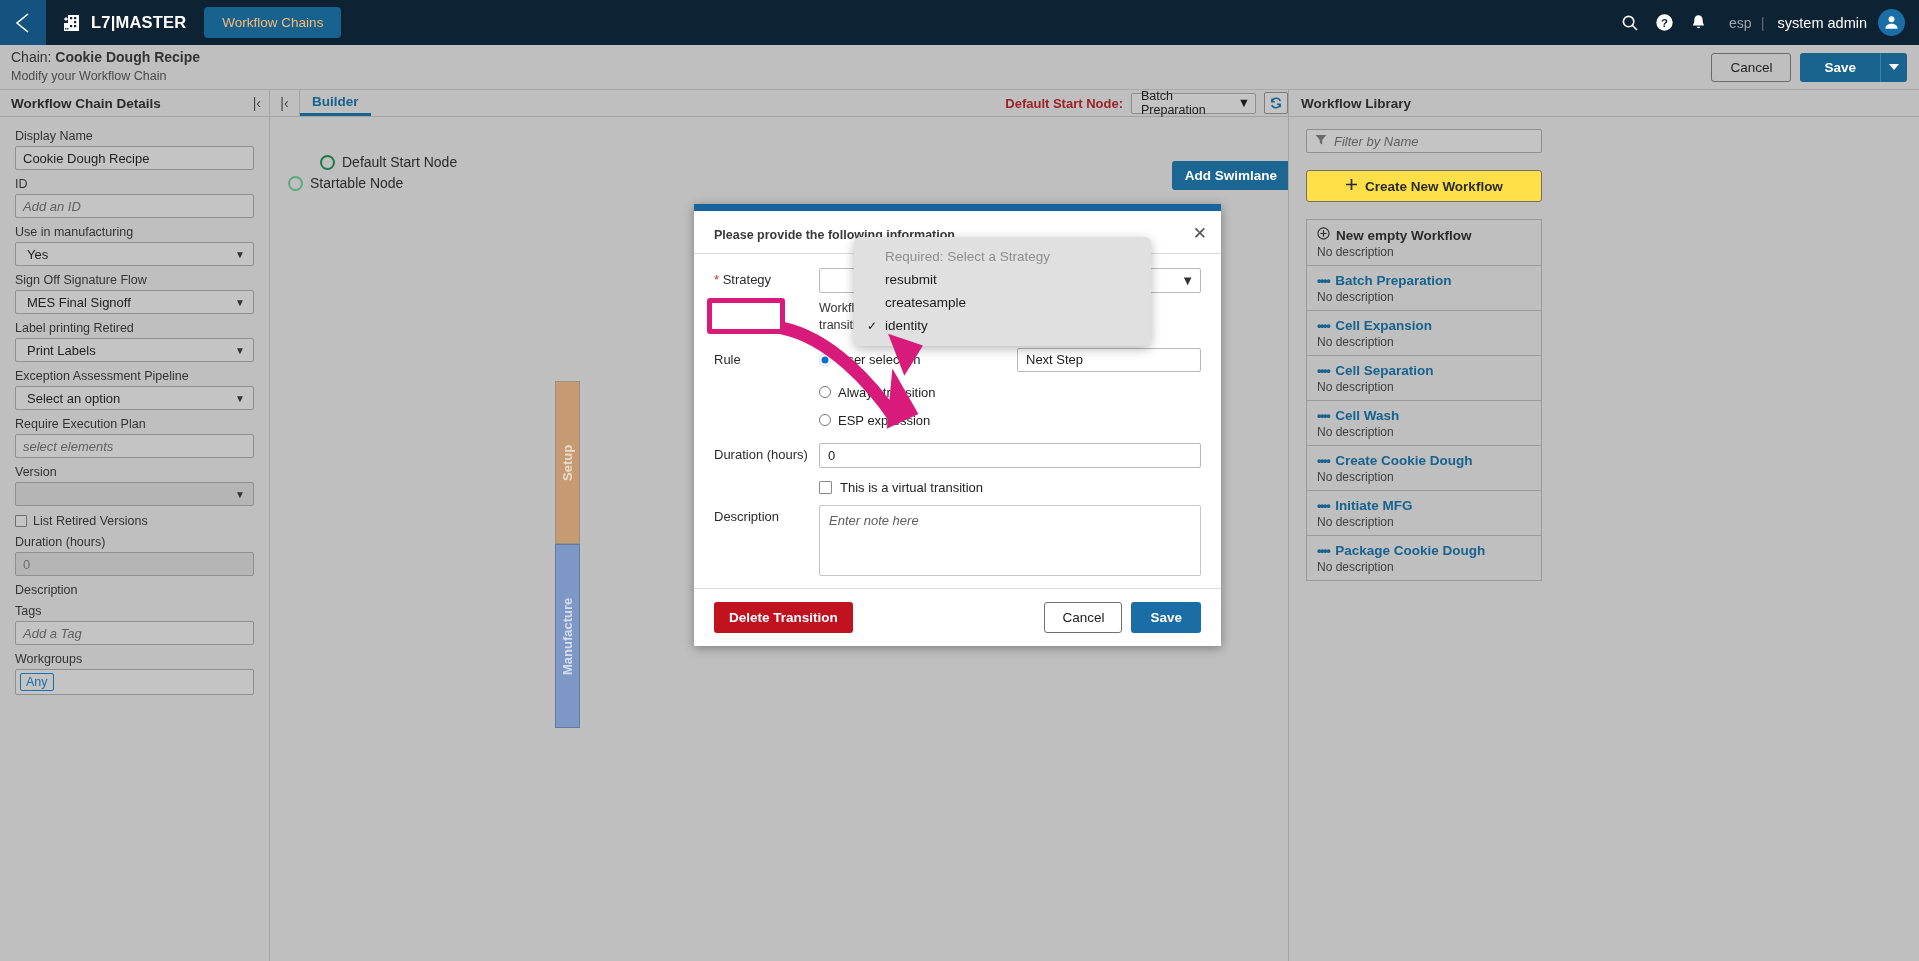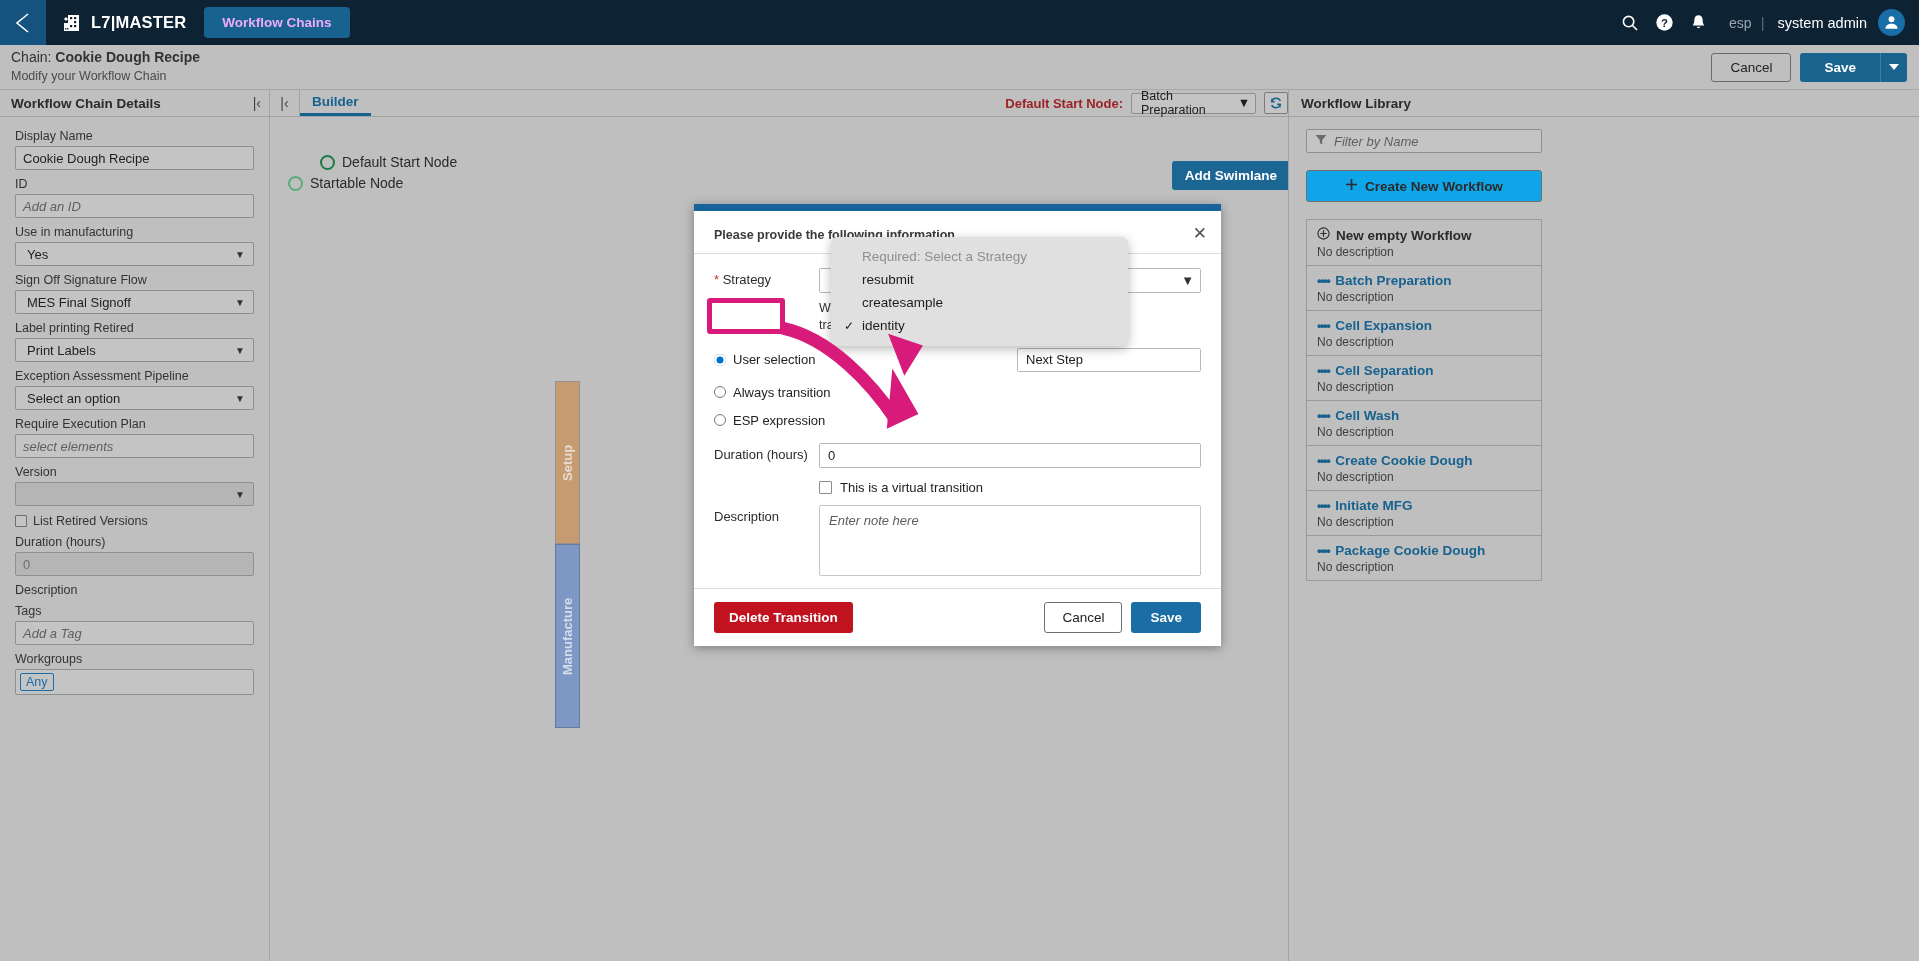--- a/index.html
+++ b/index.html
@@ -24,22 +24,22 @@
   #back-chevron svg { display:block; }
   .app-brand {
     display: flex; align-items: center; gap: 9px;
     margin-left: 16px;
   }
   .brand-icon { width: 20px; height: 20px; }
   .brand-text {
     color: #fff; font-size: 16.5px; font-weight: bold; letter-spacing: .2px;
   }
   #module-tab {
-    margin-left: 18px; background: #17628f; color: #f0abfc;
-    font-size: 13.5px; font-weight: bold;
+    margin-left: 18px; background: #17628f; color: #fdba74;
+    font-size: 13.5px; font-weight: normal;
     padding: 8px 18px; border-radius: 4px; cursor: pointer;
     white-space: nowrap;
   }
   #topnav-right {
     margin-left: auto; display: flex; align-items: center; gap: 0px;
     padding-right: 14px;
   }
   .nav-icon {
     width: 34px; height: 45px; display: flex; align-items: center;
     justify-content: center; cursor: pointer;
@@ -204,21 +204,21 @@
   #right-panel-title { font-size: 13.5px; font-weight: bold; color: #2b2b2b; }
   #right-collapse { margin-left: auto; cursor: pointer; color: #444; font-size: 14px; }
   #right-body { padding: 12px 16px 0 17px; }
   #filter-input {
     width: 236px; height: 24px; background: #c4c4c4; border: 1px solid #8f8f8f;
     border-radius: 2px; display: flex; align-items: center; gap: 7px; padding: 9px 8px;
   }
   #filter-input .ph { font-size: 13px; color: #5f5f5f; font-style: italic; }
   #create-workflow-btn {
     width: 236px; height: 32px; margin-top: 17px;
-    background: #0ea5e9; border: 1px solid #6f6f6f; border-radius: 3px;
+    background: #fde047; border: 1px solid #6f6f6f; border-radius: 3px;
     display: flex; align-items: center; justify-content: center; gap: 7px;
     font-size: 13.5px; font-weight: bold; color: #2b2b2b; cursor: pointer;
   }
   #wf-list {
     width: 236px; margin-top: 17px;
     border: 1px solid #9a9a9a; border-bottom: none; background: #bfbfbf;
   }
   .wf-item {
     border-bottom: 1px solid #9a9a9a; padding: 7px 10px 6px 10px; cursor: pointer;
   }
@@ -296,21 +296,21 @@
   #modal-cancel {
     background: #fff; border: 1px solid #707070; color: #222;
     font-size: 13.5px; padding: 7px 17px; border-radius: 3px; cursor: pointer;
   }
   #modal-save {
     background: #1b6ea5; border: none; color: #fff; font-size: 13.5px;
     font-weight: bold; padding: 8px 19px; border-radius: 3px; cursor: pointer;
   }
   
   #strategy-dropdown {
-    position: absolute; left: 831px; top: 237px; width: 297px; height: 69px;
+    position: absolute; left: 854px; top: 237px; width: 297px; height: 69px;
     padding: 36px 0 0 0; height: 64px;
     background: #e0e0e0; border-radius: 6px;
     box-shadow: 0 3px 11px rgba(0,0,0,.28);
     height: auto; padding: 8px 0 9px 0; z-index: 50;
   }
   .dd-item {
     height: 23px; display: flex; align-items: center;
     font-size: 13.5px; color: #1c1c1c; padding-left: 31px; cursor: pointer;
     position: relative;
   }
@@ -620,20 +620,21 @@
       <div class="flabel"><span class="req">*</span> <span>Strategy</span></div>
       <div class="fctl">
         <div id="strategy-select">
           <span class="caret">▼</span>
         </div>
         <div id="strategy-help">Workflow chain sample transition strategy that directly transitions the passing samples to the next workflow</div>
       </div>
     </div>
 
     <div class="frow" style="margin-top:14px">
+      <div class="flabel">Rule</div>
       <div class="fctl">
         <div class="radio-row">
           <span class="radio on"></span>
           <span>User selection</span>
           <div id="rule-value">Next Step</div>
         </div>
         <div class="radio-row">
           <span class="radio"></span>
           <span>Always transition</span>
         </div>

